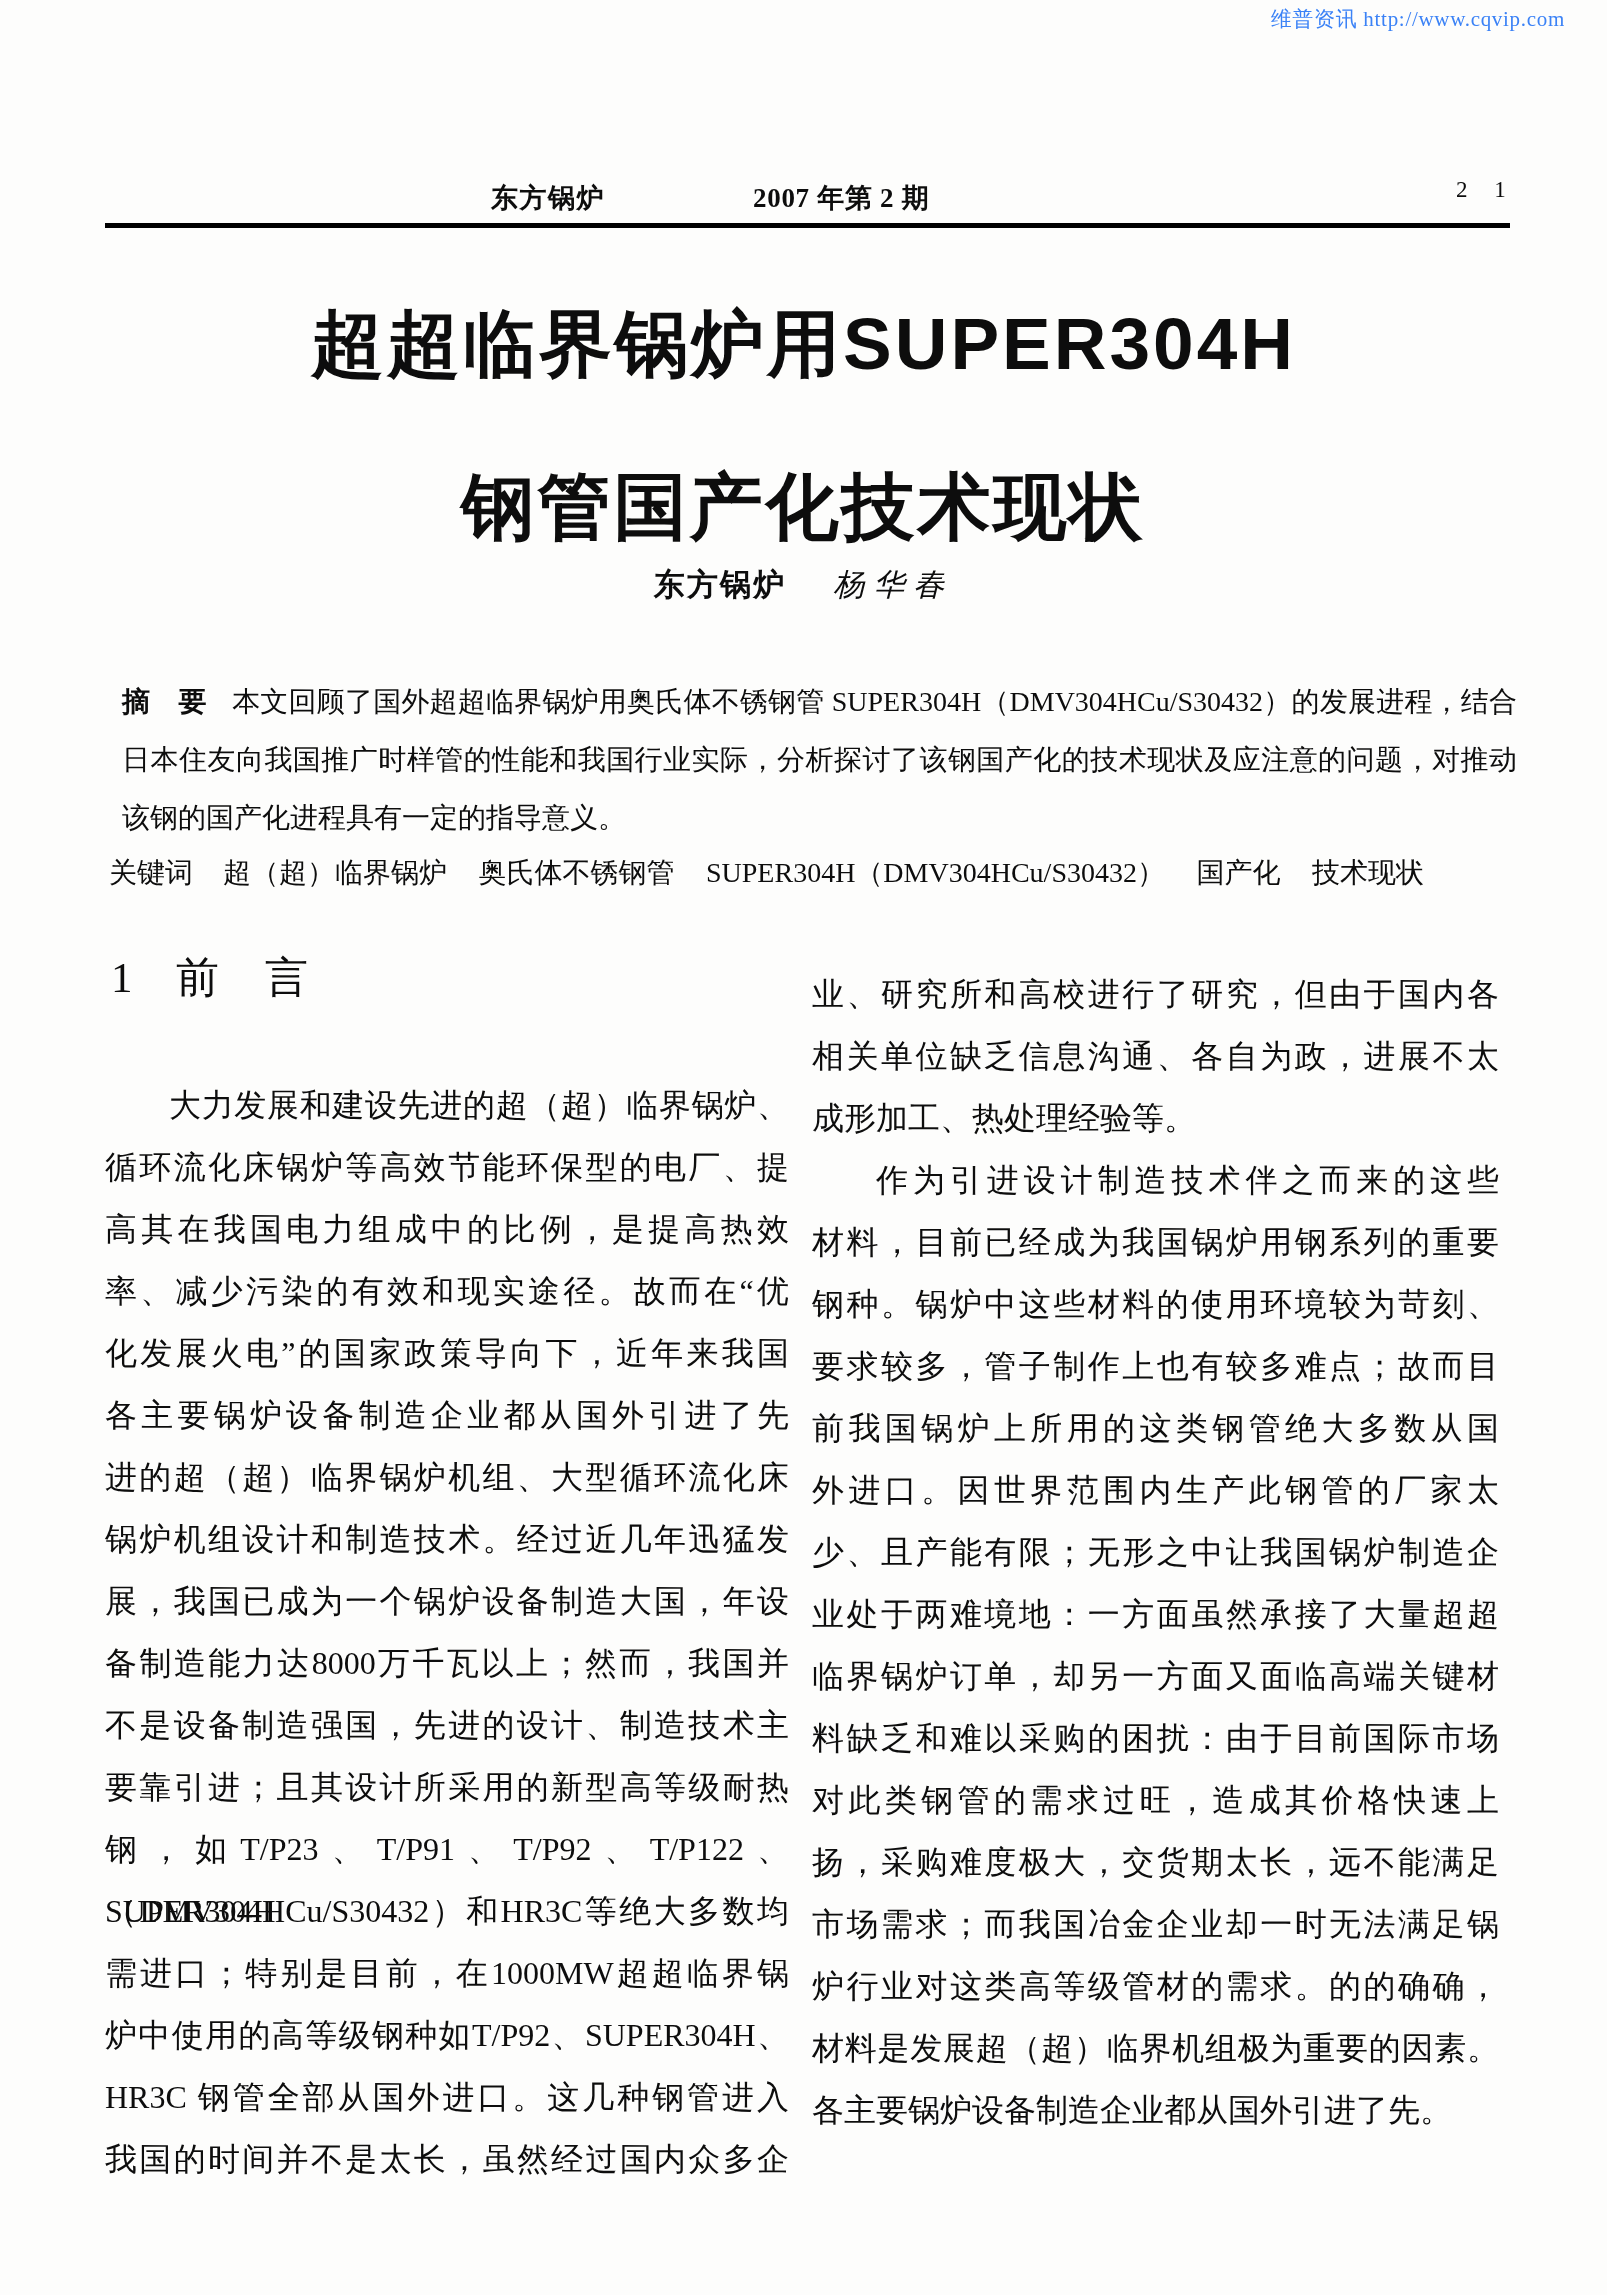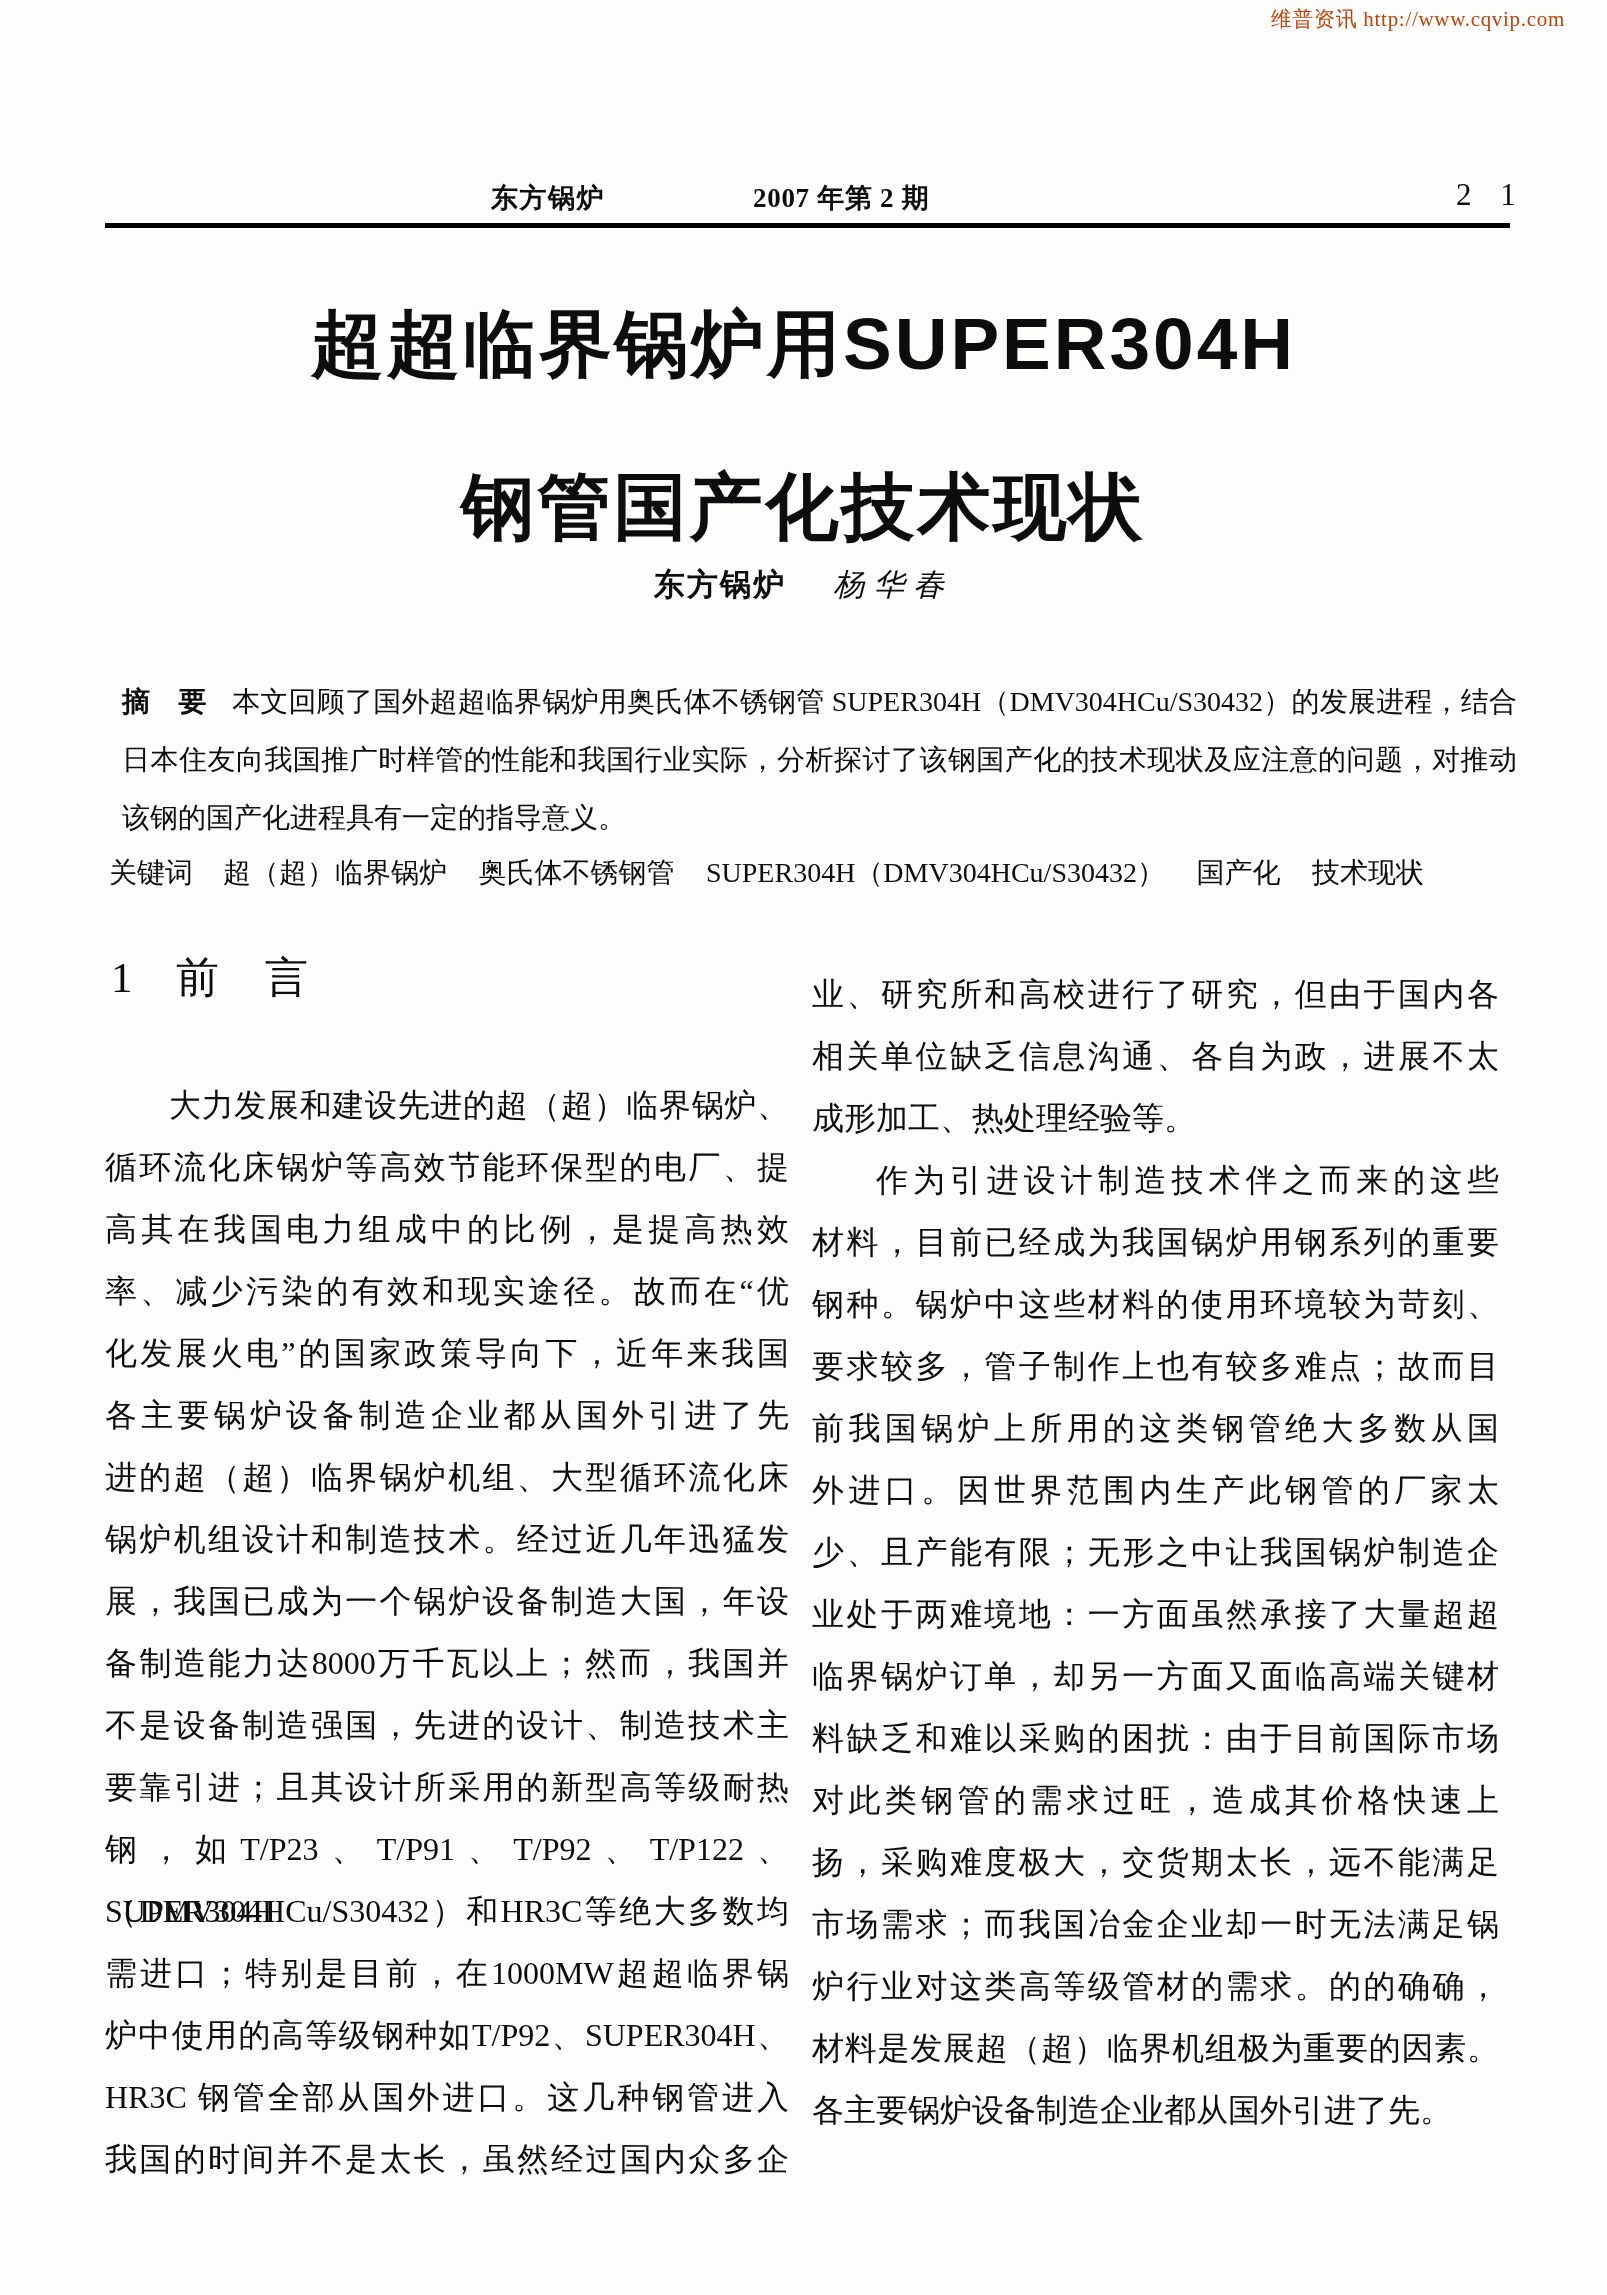--- a/index.html
+++ b/index.html
@@ -11,21 +11,21 @@
     background: #fdfdfc;
     color: #0d0d0d;
     font-family: "Liberation Serif", serif;
     overflow: hidden;
   }
   .watermark {
     position: absolute;
     top: 4.5px;
     right: 42px;
     font-size: 21px;
-    color: #c2410c;
+    color: #3b82f6;
     letter-spacing: 0.7px;
     font-family: "Liberation Serif", serif;
   }
   
   .header-journal {
     position: absolute;
     left: 491px; top: 180px;
     font-size: 27px;
     font-weight: bold;
     font-family: "Liberation Sans", sans-serif;
@@ -34,21 +34,21 @@
   .header-issue {
     position: absolute;
     left: 753px; top: 180px;
     font-size: 27px;
     font-weight: bold;
     letter-spacing: 0.7px;
   }
   .header-page {
     position: absolute;
     left: 1456px; top: 177px;
-    font-size: 31px;
+    font-size: 23px;
     letter-spacing: 10.5px;
   }
   .header-rule {
     position: absolute;
     left: 105px; top: 223px;
     width: 1405px; height: 5.2px;
     background: #000;
   }
   
   .title-line1, .title-line2 {

